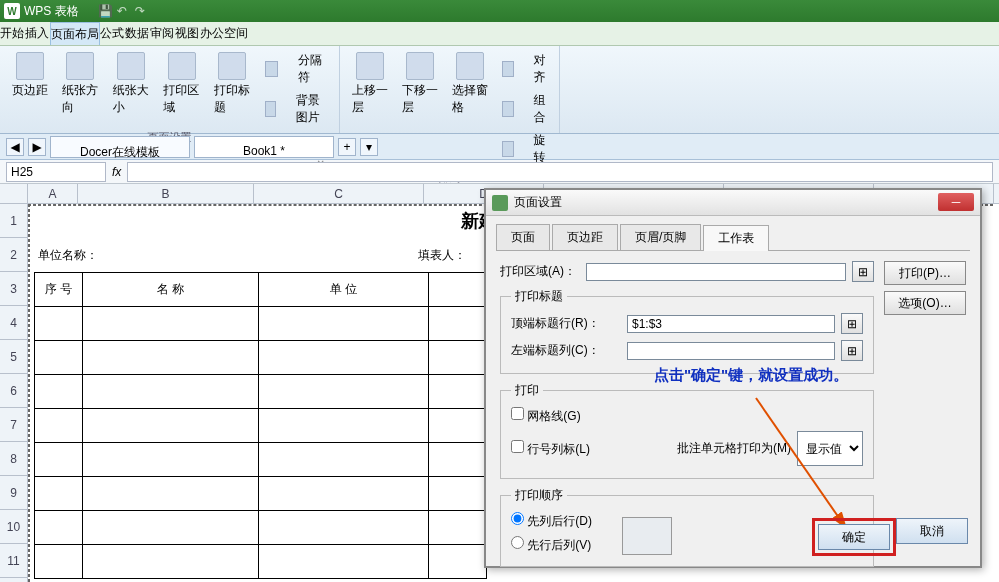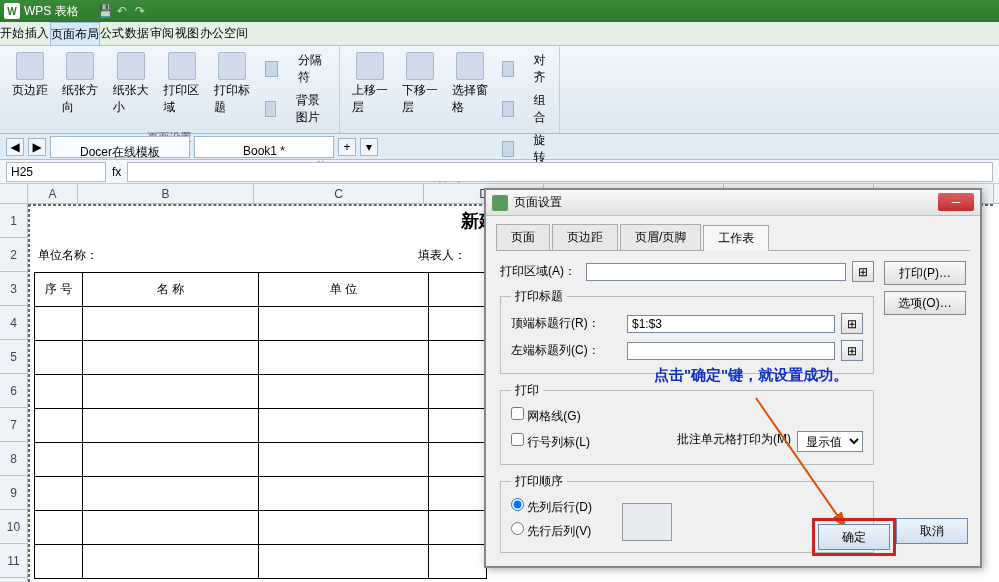--- a/index.html
+++ b/index.html
@@ -77,21 +77,21 @@
 .picker-btn { width: 22px; height: 21px; border: 1px solid #7a8a9a; background: linear-gradient(#fafafa,#e0e0e0); cursor: pointer; }
 fieldset.group { border: 1px solid #bbb; padding: 8px 10px 6px 10px; margin-bottom: 8px; }
 fieldset.group legend { padding: 0 4px; }
 .side-btn { width: 82px; height: 24px; border: 1px solid #888; background: linear-gradient(#fafafa,#e0e0e0); cursor: pointer; }
 .dlg-buttons { position: absolute; right: 12px; bottom: 10px; display: flex; }
 .dlg-btn { width: 72px; height: 26px; border: 1px solid #6a88aa; background: linear-gradient(#eef4fa,#d0e0f0); cursor: pointer; }
 .ok-highlight { border: 3px solid #d02020; padding: 3px; }
 .annotation { position: absolute; color: #1030c0; font-size: 15px; font-weight: bold; }
 .arrow-svg { position: absolute; pointer-events: none; }
 .radio, .chk { width: 13px; height: 13px; }
-.combo { height: 21px; border: 1px solid #7a8a9a; background: #fff; padding: 0 4px; }
+.combo { height: 35px; border: 1px solid #7a8a9a; background: #fff; padding: 0 4px; }
 .order-img { width: 50px; height: 38px; border: 1px solid #999; background: #e8ecf0; display: inline-block; }
 </style>
 </head>
 <body>
 
 <div class="titlebar">
   <span class="logo-icon">W</span>
   <span class="titlebar-text">WPS 表格</span>
   <div class="titlebar-quick">
     <span>💾</span>
@@ -194,21 +194,21 @@
     <span class="close">✕</span>
   </div>
   <div class="nav-btn">+</div>
   <div class="nav-btn">▾</div>
 </div>
 
 <div class="formula-bar">
   <div class="namebox">
       <span>H25</span>
     </div>
-  <span style="">fx</span>
+  <span style="font-style:italic">fx</span>
   <div class="fxbox"></div>
 </div>
 
 <div class="grid-area">
   <div class="col-headers">
     <div class="row-header-corner"></div>
     <div class="col-header" style="width:50px">A</div>
     <div class="col-header" style="width:176px">B</div>
     <div class="col-header" style="width:170px">C</div>
     <div class="col-header" style="width:120px">D</div>
@@ -337,21 +337,21 @@
           </div>
         </fieldset>
 
         <fieldset class="group">
           <legend>打印</legend>
           <div class="fieldrow" style="justify-content:space-between">
             <label><input type="checkbox" class="chk" style=""> <span>网格线(G)</span></label>
           </div>
           <div class="fieldrow" style="justify-content:space-between">
             <label><input type="checkbox" class="chk" style=""> <span>行号列标(L)</span></label>
-            <div style="display:flex;gap:6px">
+            <div style="display:flex;align-items:center;gap:6px">
               <span>批注单元格打印为(M)</span>
               <select class="combo"><option>显示值</option></select>
             </div>
           </div>
         </fieldset>
 
         <fieldset class="group">
           <legend>打印顺序</legend>
           <div style="display:flex;align-items:center;gap:30px">
             <div>

